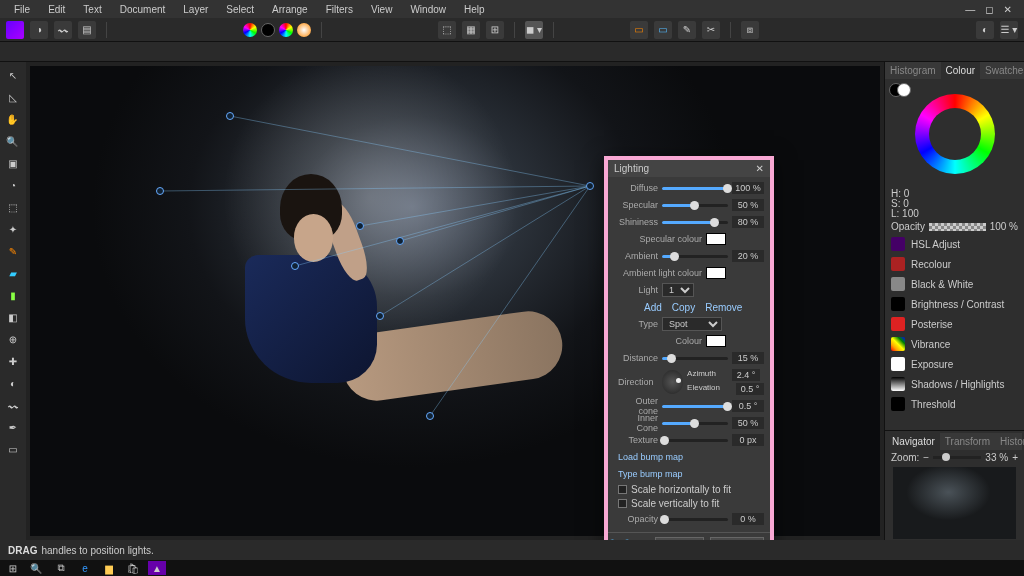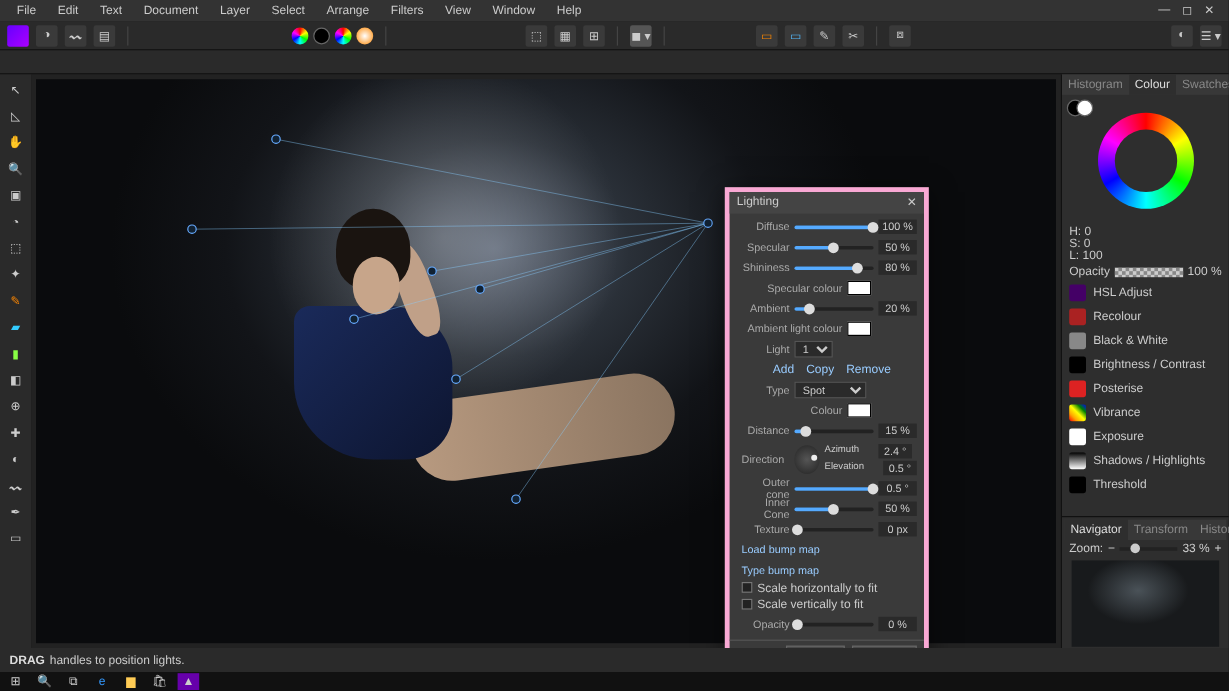--- a/index.html
+++ b/index.html
@@ -46,21 +46,21 @@
 .row .lbl { width:44px; text-align:right; font-size:9px; color:#aaa;}
 .row .lbl.wide { width:88px;}
 .slider { flex:1; height:3px; background:#222; position:relative; border-radius:2px;}
 .slider .fill { position:absolute; left:0; top:0; height:100%; background:#5af; border-radius:2px;}
 .slider .knob { position:absolute; top:-3px; width:9px; height:9px; background:#ddd; border-radius:50%;}
 .val { width:32px; font-size:9px; background:#2a2a2a; text-align:center; padding:1px 0;}
 .sq { width:20px; height:12px; background:#fff; border:1px solid #000;}
 .row.link { font-size:9px; color:#9cf; cursor:pointer; padding-left:48px;}
 .row.links { gap:10px; padding-left:30px; font-size:9px;align-items:center;}
 .row.links span { color:#9cf; cursor:pointer;}
-.chk { display:flex; gap:4px; font-size:9px; padding-left:4px;}
+.chk { display:flex; align-items:center; gap:4px; font-size:9px; padding-left:4px;}
 .chk .box { width:9px; height:9px; border:1px solid #777; background:#222;}
 .dbtns { display:flex; justify-content:flex-end; gap:6px; padding:4px 6px; border-top:1px solid #555;}
 .dbtn { padding:2px 12px; background:#4a4a4a; border:1px solid #666; cursor:pointer; font-size:9px;}
 .dial { width:24px; height:24px; border-radius:50%; background:radial-gradient(circle,#555,#222); position:relative; margin-left:4px;}
 .dial .dot { position:absolute; width:5px; height:5px; background:#eee; border-radius:50%; top:8px; right:2px;}
 select.mini { background:#2a2a2a; border:1px solid #555; color:#ccc; font-size:9px; padding:0 2px;}
 
 
 .rpanel { width:140px; background:#2e2e2e; border-left:1px solid #111; display:flex; flex-direction:column;}
 .tabs { display:flex; background:#383838; font-size:9px;}

